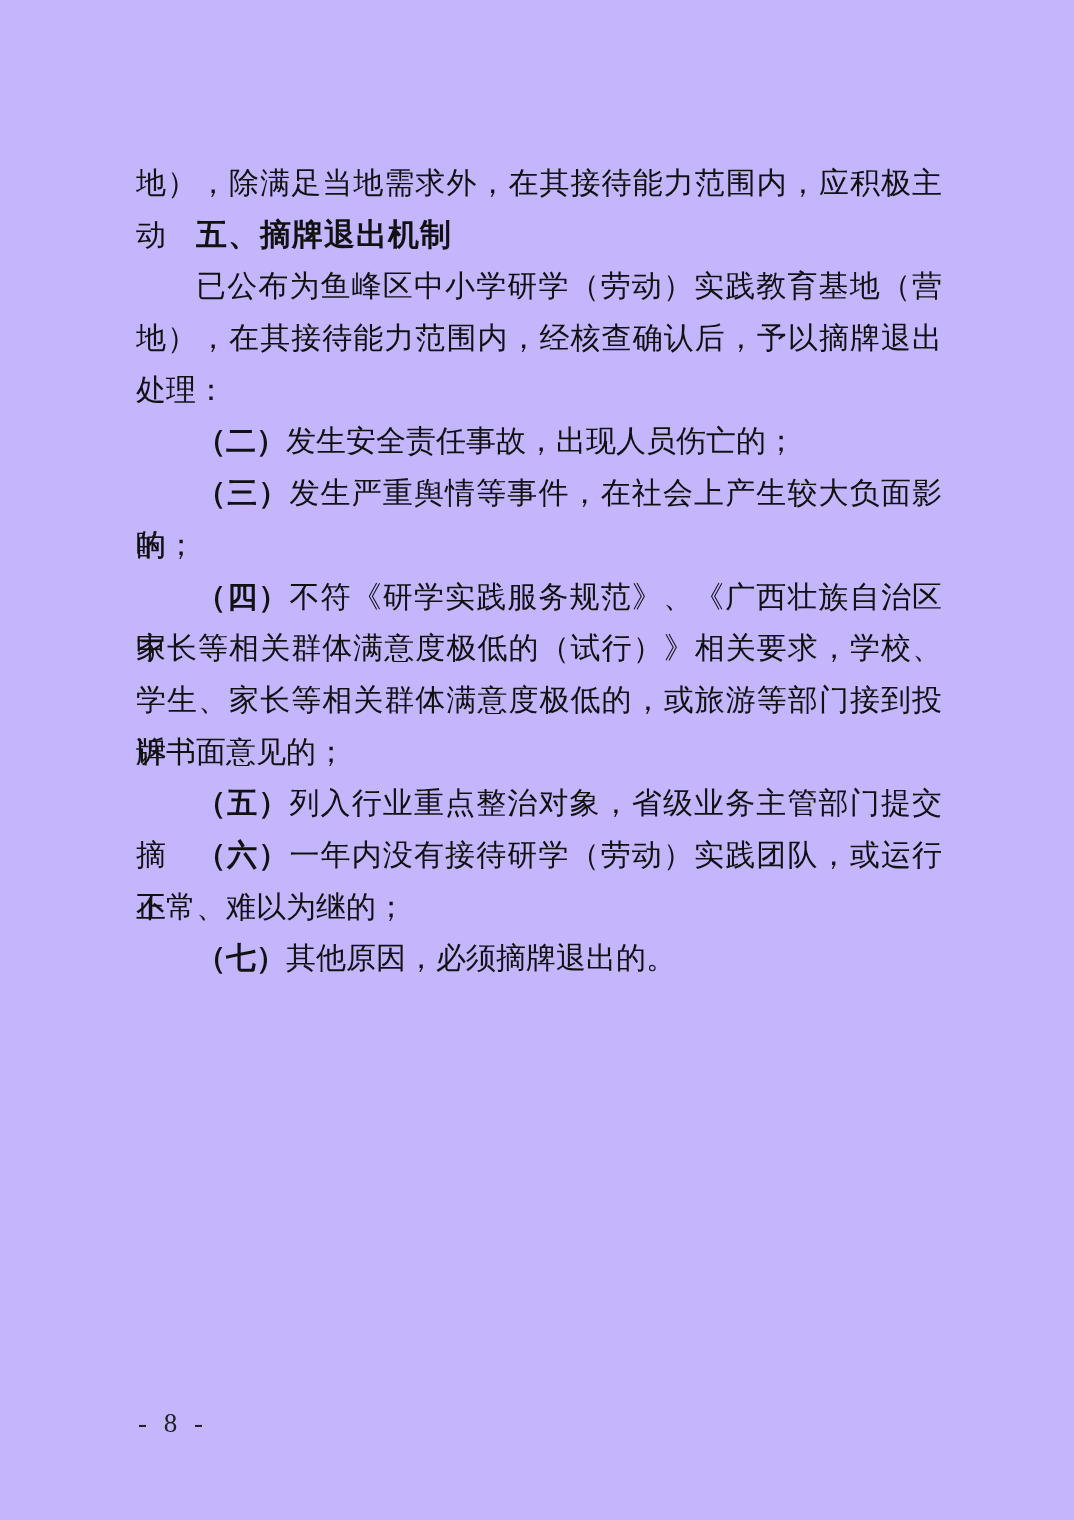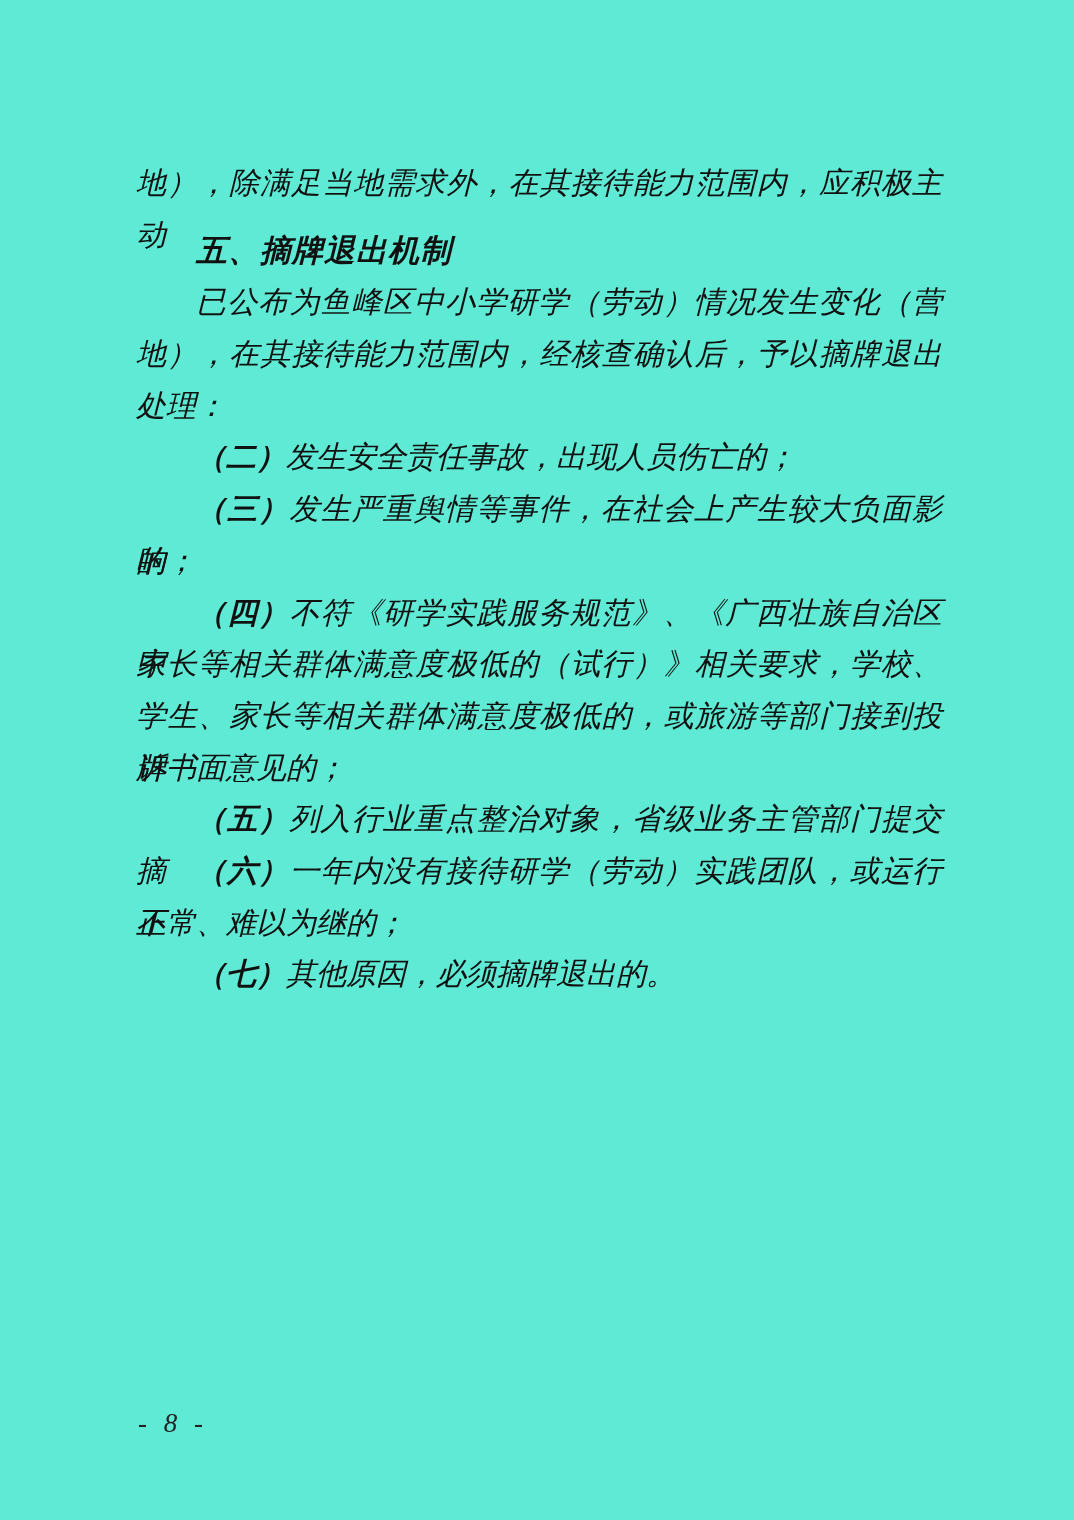--- a/index.html
+++ b/index.html
@@ -4,25 +4,24 @@
 <style>
   html, body {
     margin: 0;
     padding: 0;
     background: #ffffff;
   }
   .page {
     position: relative;
     width: 1074px;
     height: 1520px;
-    background: #5eead4;
+    background: #c4b5fd;
     overflow: hidden;
     font-family: "Liberation Serif", serif;
     color: #111111;
-    font-style: italic;
   }
   .doc-body {
     position: absolute;
     left: 136px;
     top: 157px;
     width: 806px;
   }
   .line {
     height: 51.7px;
     line-height: 51.7px;
@@ -38,21 +37,20 @@
     text-justify: inter-character;
   }
   .line.indent {
     text-indent: 60px;
   }
   .line.heading {
     font-family: "Liberation Sans", sans-serif;
     font-weight: 700;
     font-size: 31px;
     letter-spacing: 1px;
-    margin-top: 16px;
   }
   .marker {
     font-weight: 700;
   }
   .page-number {
     position: absolute;
     left: 138px;
     top: 1408px;
     font-size: 27px;
     letter-spacing: 5px;
@@ -60,21 +58,21 @@
     font-family: "Liberation Serif", serif;
   }
 </style>
 </head>
 <body>
 
 <div class="page">
   <div class="doc-body">
       <div class="line just">地），除满足当地需求外，在其接待能力范围内，应积极主动</div>
       <div class="line heading indent">五、摘牌退出机制</div>
-      <div class="line just indent">已公布为鱼峰区中小学研学（劳动）情况发生变化（营</div>
+      <div class="line just indent">已公布为鱼峰区中小学研学（劳动）实践教育基地（营</div>
       <div class="line just">地），在其接待能力范围内，经核查确认后，予以摘牌退出</div>
       <div class="line">处理：</div>
       <div class="line indent"><span class="marker">（二）</span><span>发生安全责任事故，出现人员伤亡的；</span></div>
       <div class="line just indent"><span class="marker">（三）</span><span>发生严重舆情等事件，在社会上产生较大负面影响</span></div>
       <div class="line">的；</div>
       <div class="line just indent"><span class="marker">（四）</span><span>不符《研学实践服务规范》、《广西壮族自治区中</span></div>
       <div class="line just">家长等相关群体满意度极低的（试行）》相关要求，学校、</div>
       <div class="line just">学生、家长等相关群体满意度极低的，或旅游等部门接到投诉</div>
       <div class="line">牌书面意见的；</div>
       <div class="line just indent"><span class="marker">（五）</span><span>列入行业重点整治对象，省级业务主管部门提交摘</span></div>

